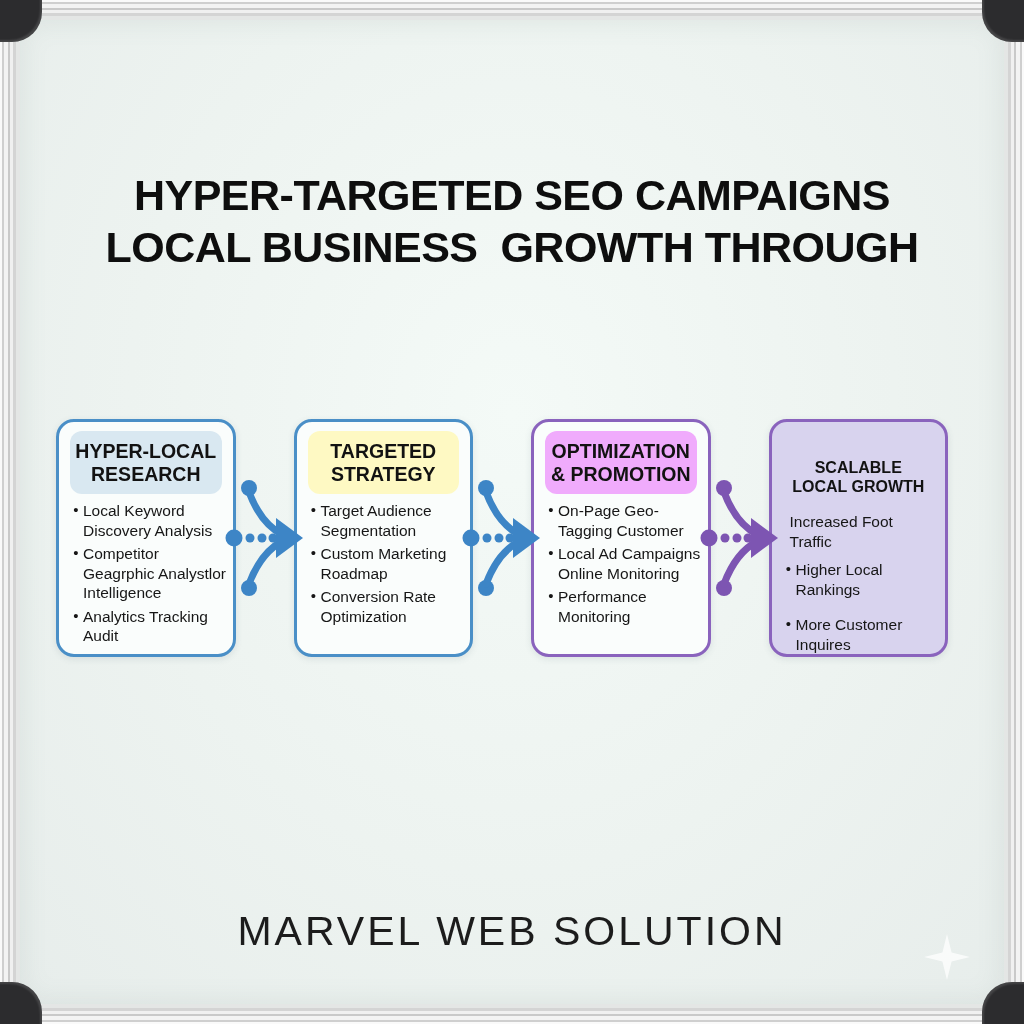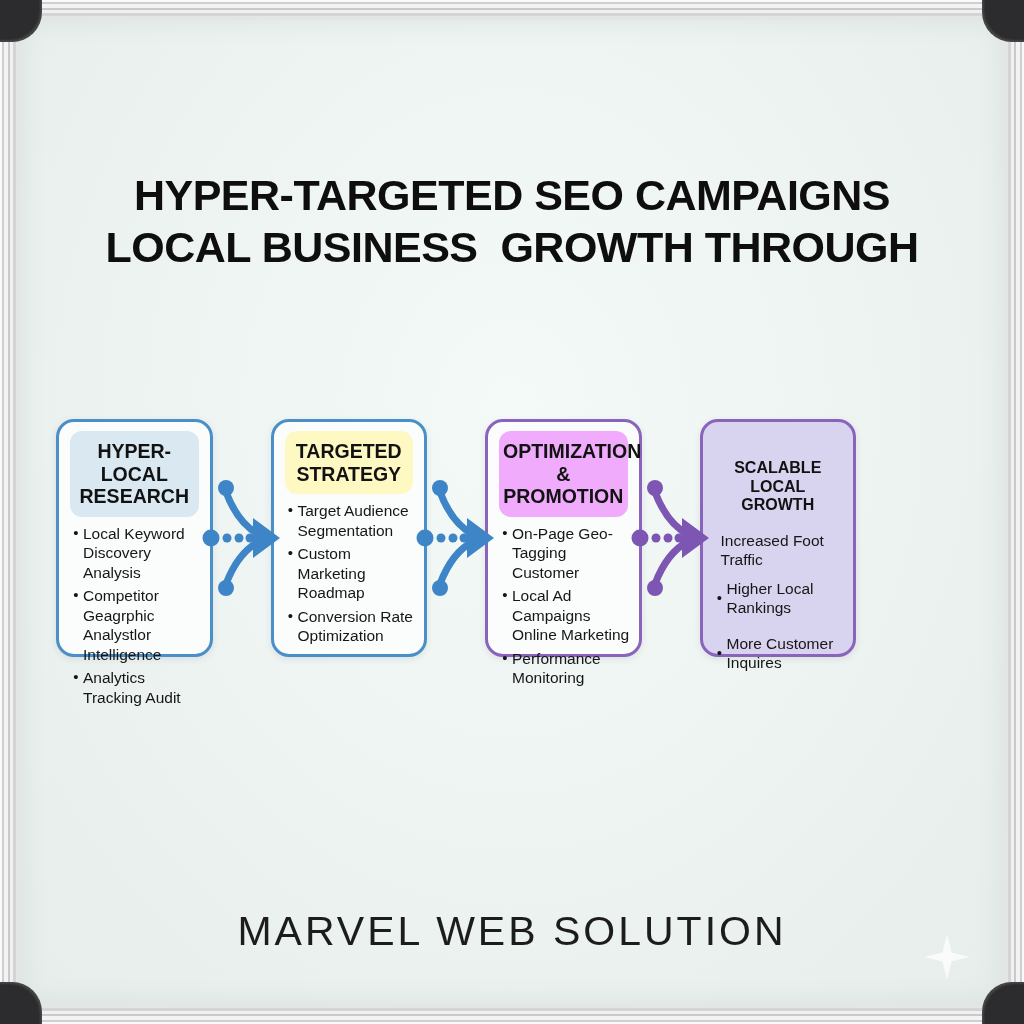--- a/index.html
+++ b/index.html
@@ -38,21 +38,21 @@
   
   .title{
     position:absolute;top:150px;left:0;right:0;text-align:center;
     color:#0e0e0e;font-weight:700;font-size:43px;line-height:1.2;
     letter-spacing:-0.5px;
   }
   .title div{white-space:pre;}
 
   
   .flow{
-    position:absolute;top:399px;left:36px;width:800px;height:238px;
+    position:absolute;top:399px;left:36px;width:892px;height:238px;
     display:flex;align-items:stretch;
   }
   .box{
     flex:1 1 0;min-width:0;height:238px;box-sizing:border-box;
     border:3px solid #4a8fc7;border-radius:18px;background:#fafdfc;
     box-shadow:0 2px 7px rgba(60,85,95,.12);
     position:relative;z-index:1;color:#161616;
   }
   .box.purple{border-color:#8a63bd;}
   .box.filled{background:#d8d3ee;}
@@ -62,21 +62,21 @@
     color:#121212;
   }
   .box.filled .box-header{background:transparent !important;margin-top:28px;font-size:16px;}
   .box-list{list-style:none;margin:2px 0 0 0;padding:0 6px 0 10px;}
   .box-item{
     display:flex;align-items:flex-start;
     font-size:15.5px;line-height:1.26;margin:0 0 4px 0;color:#161616;
   }
   .box-item .dot{flex:0 0 14px;width:14px;text-align:center;font-size:15px;line-height:1.26;}
   .box-item.no-dot{padding-left:8px;}
-  .box.filled .box-item{margin-bottom:9px;align-items:center;}
+  .box.filled .box-item{margin-bottom:9px;}
   .box.filled .box-item:last-child{margin-top:16px;}
 
   
   .connector{
     flex:0 0 76px;width:76px;align-self:center;margin:0 -9px;
     z-index:3;position:relative;
   }
   .connector svg{display:block;overflow:visible;}
 
   
@@ -176,21 +176,21 @@
   <div class="box purple">
     <div class="box-header" style="background: #f0abfc;">OPTIMIZATION &amp; PROMOTION</div>
     <ul class="box-list">
   <li class="box-item">
     <span class="dot">•</span>
     <span class="item-text">On-Page Geo-Tagging Customer</span>
   </li>
 
   <li class="box-item">
     <span class="dot">•</span>
-    <span class="item-text">Local Ad Campaigns Online Marketing</span>
+    <span class="item-text">Local Ad Campaigns Online Monitoring</span>
   </li>
 
   <li class="box-item">
     <span class="dot">•</span>
     <span class="item-text">Performance Monitoring</span>
   </li>
 </ul>
   </div>
 
   <div class="connector" style="color: rgb(125, 85, 178);">

